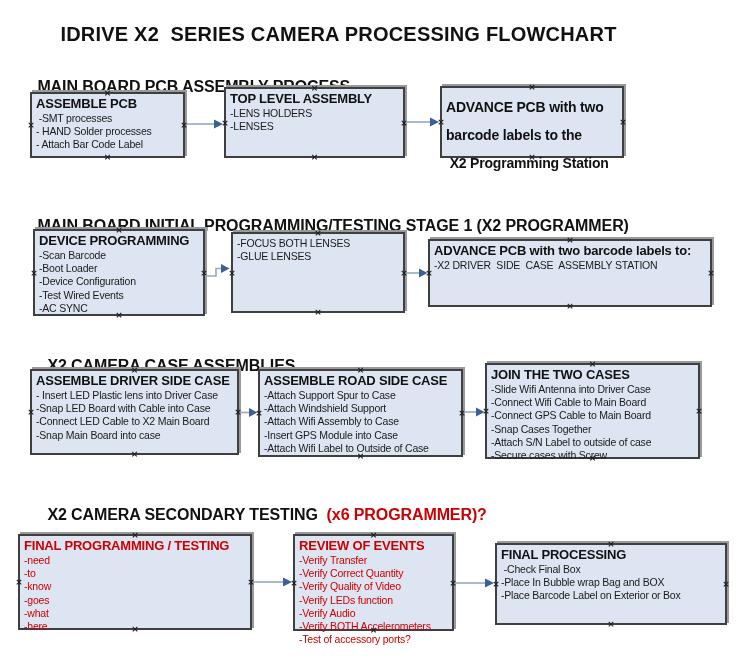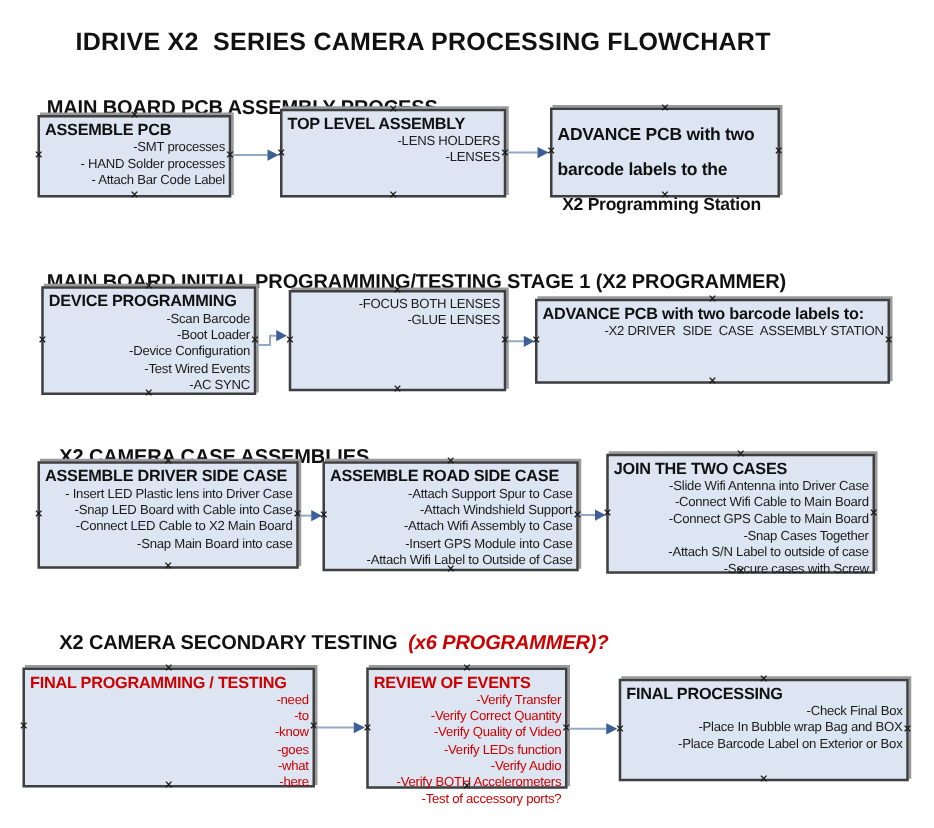--- a/index.html
+++ b/index.html
@@ -12,34 +12,34 @@
   }
   .main-title{
     position:absolute;left:0;top:23px;width:677px;text-align:center;
     font-size:20px;font-weight:bold;letter-spacing:0.2px;white-space:pre;
     color:#111;
   }
   .section-heading{
     position:absolute;font-size:16px;font-weight:bold;letter-spacing:-0.1px;
     white-space:pre;color:#111;
   }
-  .section-heading .red-part{color:var(--red,#cc0000);white-space:pre;font-style:italic;}
+  .section-heading .red-part{color:var(--red,#cc0000);white-space:pre;}
   .flowbox{
     position:absolute;box-sizing:border-box;
     background:var(--box-fill,#dce5f1);
     border:2px solid var(--box-border,#3f3f3f);
     box-shadow:2px -2px 0 var(--shadow,#9a9a9a);
     padding:2px 3px 0 4px;
   }
   .box-title{
     font-size:13px;font-weight:bold;line-height:15px;letter-spacing:-0.2px;
     white-space:pre-wrap;color:#111;
   }
   .flowbox.big .box-title{font-size:14px;line-height:28px;padding-top:3px;}
-  .box-items{margin-top:1px;text-align:right;}
+  .box-items{margin-top:1px;}
   .box-item{
     font-size:10.5px;line-height:13.2px;letter-spacing:-0.2px;white-space:pre;
     color:#1a1a1a;
   }
   .flowbox.red .box-title,.flowbox.red .box-item{color:var(--red,#cc0000);}
   .cp{
     position:absolute;font-family:"DejaVu Sans",sans-serif;font-size:9px;font-weight:bold;
     line-height:9px;color:#1b1b1b;transform:translate(-50%,-50%);pointer-events:none;
   }
   .cp.t{left:50%;top:-1px;}

